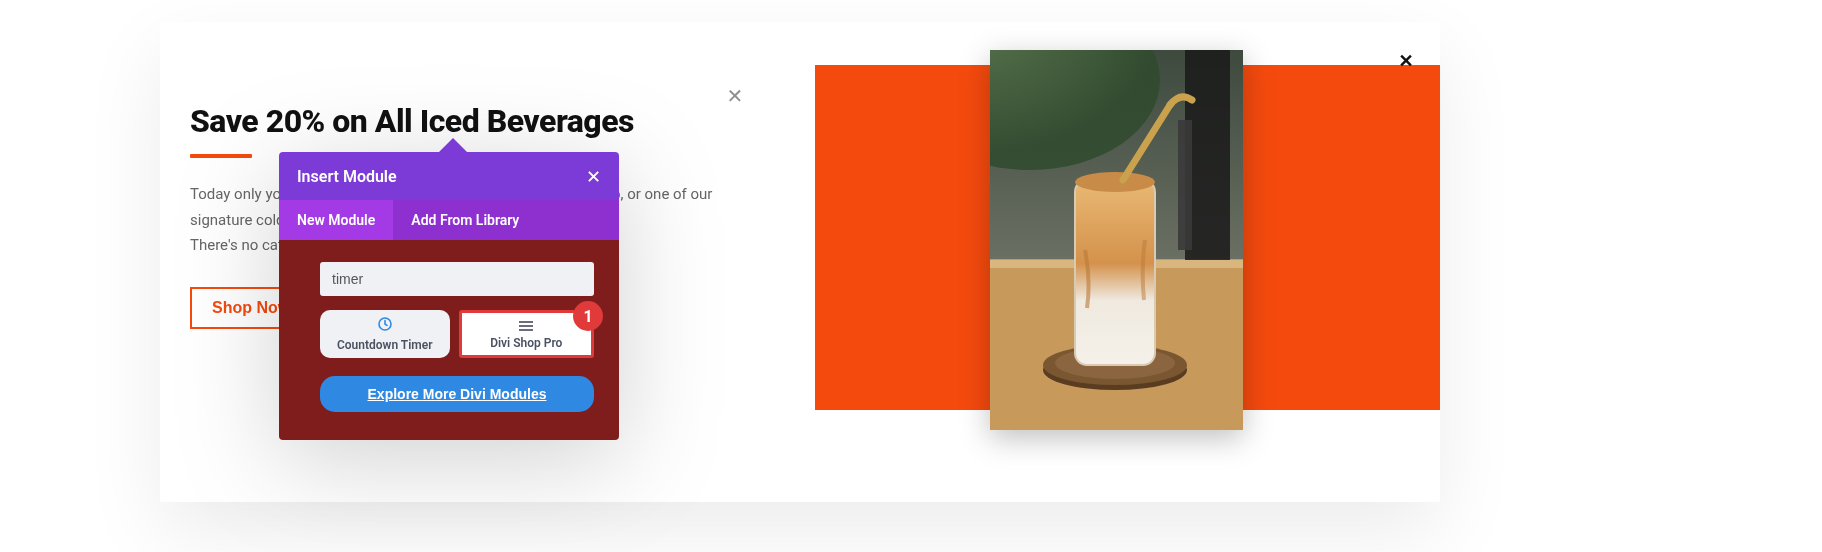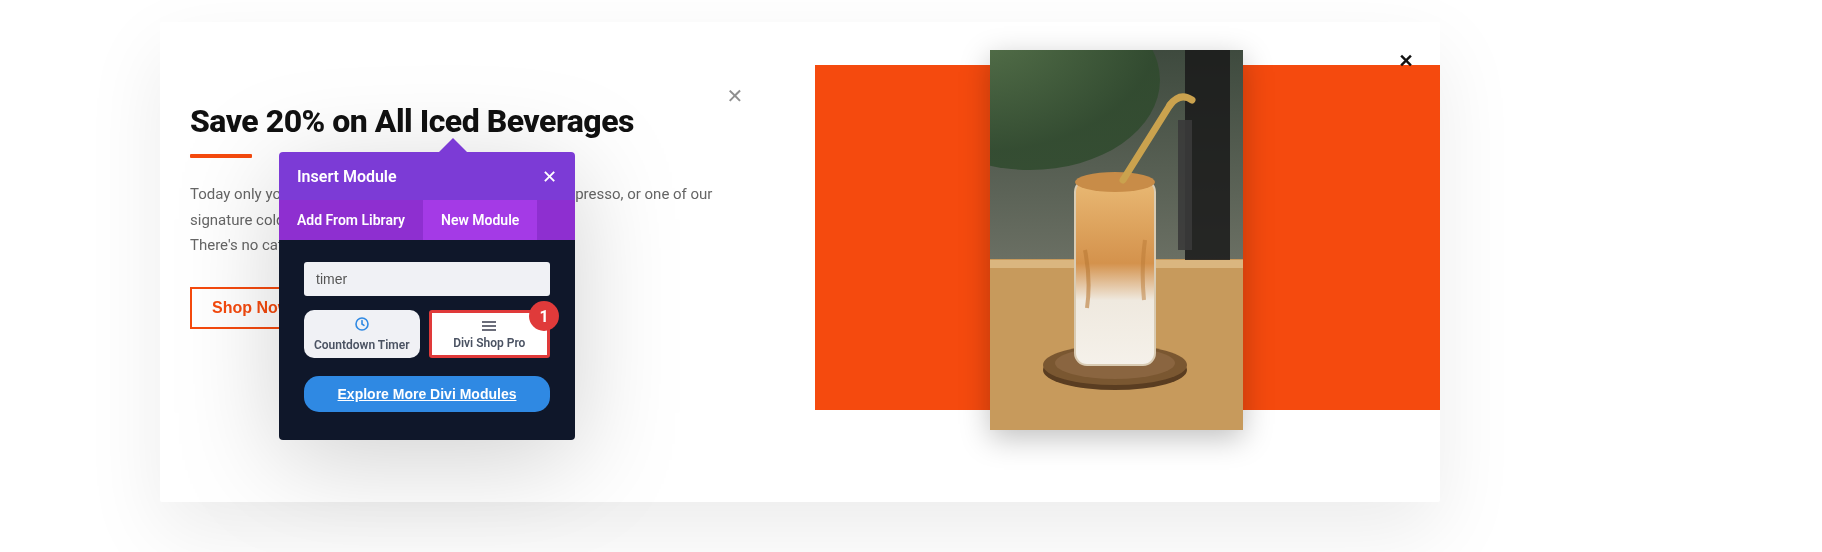--- a/index.html
+++ b/index.html
@@ -120,21 +120,21 @@
     z-index: 5;
     box-shadow: 0 8px 28px rgba(0,0,0,0.25);
     overflow: hidden;
   }
 
   
   .popover-wrap {
     position: absolute;
     left: 279px;
     top: 152px;
-    width: 296px;
+    width: 340px;
     z-index: 8;
     filter: drop-shadow(0 20px 50px rgba(0,0,0,0.18));
   }
   .popover-caret {
     width: 0; height: 0;
     border-left: 16px solid transparent;
     border-right: 16px solid transparent;
     border-bottom: 16px solid #7c3bd6;
     position: absolute;
     top: -14px;
@@ -170,22 +170,22 @@
     display: flex;
     align-items: center;
     font-size: 14px;
     font-weight: 600;
     color: #fff;
     cursor: pointer;
   }
   .popover-tab.active { background: #a43ae6; }
 
   .popover-body {
-    background: #0f172a;
-    padding: 22px 25px 28px 25px;
+    background: #7f1d1d;
+    padding: 22px 25px 28px 41px;
     border-radius: 0 0 4px 4px;
   }
   .search-field {
     width: 100%;
     height: 34px;
     background: #f0f1f5;
     border: none;
     border-radius: 3px;
     padding: 0 12px;
     font-size: 14px;
@@ -321,22 +321,22 @@
 </div>
 
 <div class="popover-wrap">
   <div class="popover-caret"></div>
   <div class="popover">
     <div class="popover-header">
       <span class="popover-title">Insert Module</span>
       <span class="popover-close">✕</span>
     </div>
     <div class="popover-tabs">
+      <div class="popover-tab active">New Module</div>
       <div class="popover-tab">Add From Library</div>
-      <div class="popover-tab active">New Module</div>
     </div>
     <div class="popover-body">
       <input class="search-field" type="text" value="timer" style="">
       <div class="module-grid">
         <div class="module-item">
           <span class="module-icon">
             <svg width="16" height="16" viewBox="0 0 24 24" fill="none" stroke="#2f89e3" stroke-width="2.4" stroke-linecap="round">
               <circle cx="12" cy="12" r="9"></circle>
               <path d="M12 7v5l3 2"></path>
             </svg>

